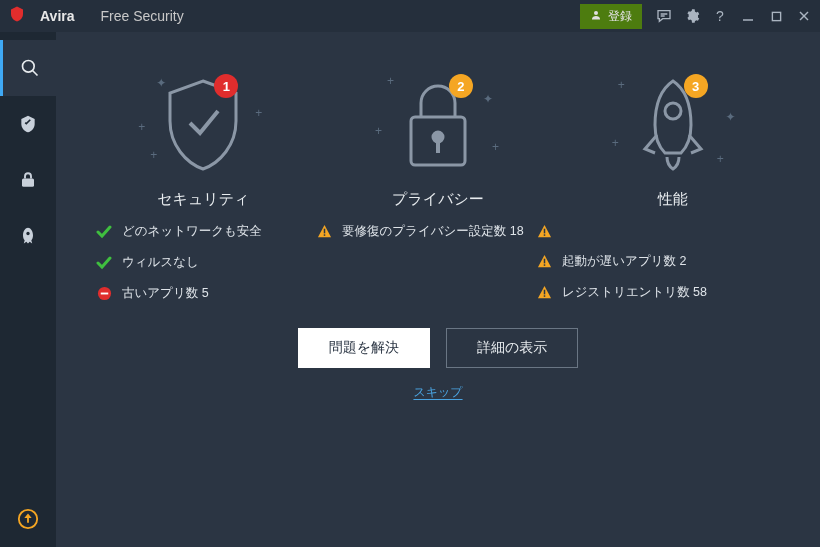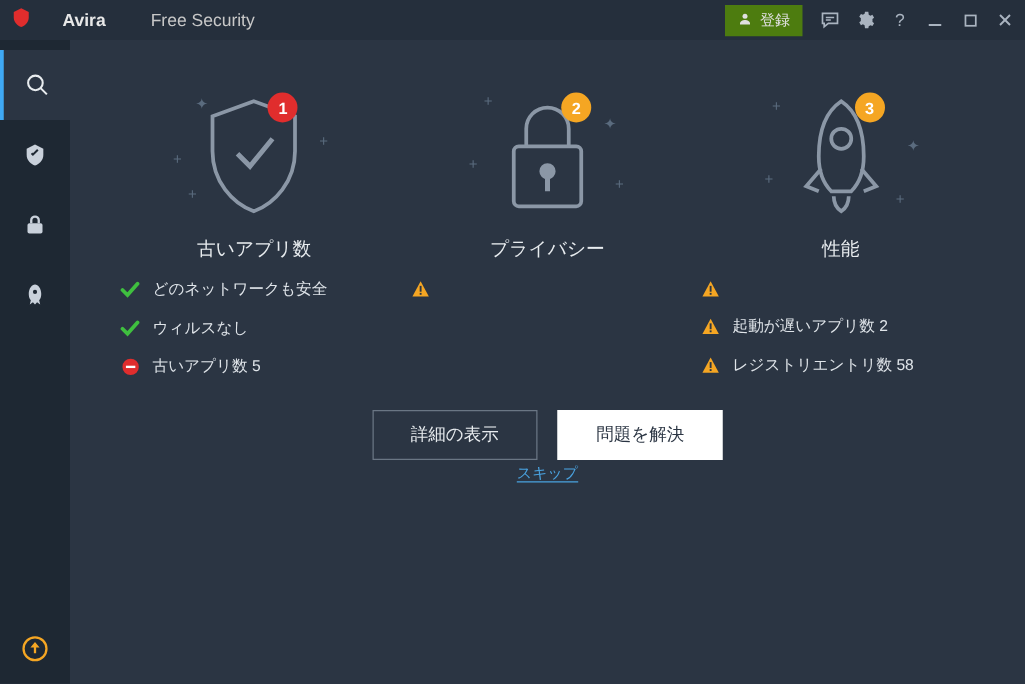--- a/index.html
+++ b/index.html
@@ -11,21 +11,21 @@
     color: #fff;
     overflow: hidden;
   }
   .titlebar {
     height: 32px;
     background: #252f3c;
     display: flex;
     align-items: center;
     padding: 0 8px;
   }
-  .logo-area { display: flex; align-items: center; gap: 24px; }
+  .logo-area { display: flex; align-items: center; gap: 14px; }
   .brand-bold { font-weight: 600; font-size: 14px; color: #e8e8e8; }
   .brand-light { font-size: 14px; color: #c8c8c8; font-weight: 300; margin-left: 12px; }
   .title-spacer { flex: 1; }
   .register-btn {
     display: flex; align-items: center; gap: 6px;
     background: #4d7c0f; padding: 4px 10px; font-size: 12px;
     color: #e0e0e0; cursor: pointer;
   }
   .title-icons { display: flex; align-items: center; gap: 12px; margin-left: 14px; color: #aab4c0; }
   .title-icons > * { cursor: pointer; display:flex; align-items:center; justify-content:center; width:16px; height:16px; }
@@ -51,29 +51,29 @@
   .badge {
     position: absolute; top: 4px; right: 30px;
     width: 24px; height: 24px; border-radius: 50%;
     display:flex; align-items:center; justify-content:center;
     font-size: 13px; font-weight:600; color:#fff;
   }
   .badge.red { background: #e02d2d; }
   .badge.orange { background: #f5a623; }
   .sparkle { position:absolute; color:#5a6b7e; font-size:12px; }
   .card-title { margin-top: 10px; font-size: 15px; color: #e8ecef; }
-  .status-grid { display:flex; width:100%; padding: 8px 40px 0 40px; justify-content: space-between;}
+  .status-grid { display:flex; width:100%; padding: 8px 40px 0 40px; }
   .status-col { display:flex; flex-direction:column; gap:14px; width:220px; }
   .status-line { display:flex; align-items:center; gap:10px; font-size:12.5px; color:#dfe4e9; }
   .icon-ok, .icon-warn, .icon-err { width:16px; height:16px; display:inline-flex; align-items:center; justify-content:center; flex-shrink:0;}
   .actions { display:flex; gap:16px; margin-top:26px; }
   .btn { padding: 10px 30px; font-size:14px; cursor:pointer; border:1px solid #6a7684;}
   .btn-primary { background:#fff; color:#2b3543; border-color:#fff;}
   .btn-secondary { background:transparent; color:#e8ecef; }
-  .skip-link { margin-top:2px; font-size:12px; color:#4aa3e0; text-decoration:underline; cursor:pointer; text-underline-offset:3px;}
+  .skip-link { margin-top:16px; font-size:12px; color:#4aa3e0; text-decoration:underline; cursor:pointer; text-underline-offset:3px;}
 </style>
 </head>
 <body>
 
 <div class="titlebar">
   <div class="logo-area">
     <span>
       <svg width="18" height="18" viewBox="0 0 24 24">
           <path fill="#e02d2d" d="M12 2 L20 6 L20 12 C20 17 16 21 12 22 C8 21 4 17 4 12 L4 6 Z"></path>
         </svg>
@@ -167,21 +167,21 @@
           <span class="sparkle" style="top:6px;left:18px">✦</span>
           <span class="sparkle" style="top:50px;left:0px">+</span>
           <span class="sparkle" style="bottom:18px;left:12px">+</span>
           <span class="sparkle" style="top:36px;right:6px">+</span>
           <svg width="82" height="96" viewBox="0 0 82 96" fill="none" stroke="#8b97a6" stroke-width="3">
             <path d="M41 4 L74 16 V44 C74 68 58 86 41 92 C24 86 8 68 8 44 V16 Z"></path>
             <path stroke-width="4" d="M28 46 L38 56 L56 34"></path>
           </svg>
           <div class="badge red">1</div>
         </div>
-        <div class="card-title">古いアプリ数</div>
+        <div class="card-title">セキュリティ</div>
       </div>
 
       <div class="card">
         <div class="icon-wrap">
           <span class="sparkle" style="top:4px;left:14px">+</span>
           <span class="sparkle" style="top:54px;left:2px">+</span>
           <span class="sparkle" style="top:22px;right:10px">✦</span>
           <span class="sparkle" style="bottom:26px;right:4px">+</span>
           <svg width="70" height="92" viewBox="0 0 70 92" fill="none" stroke="#8b97a6" stroke-width="3">
             <rect x="8" y="38" width="54" height="48" rx="4"></rect>
@@ -243,20 +243,21 @@
       </div>
       <div class="status-col">
         <div class="status-line">
           <span class="icon-warn">
               <svg width="15" height="15" viewBox="0 0 16 16">
                 <path fill="#f5a623" d="M8 1l7 13H1z"></path>
                 <rect x="7.2" y="5" width="1.6" height="5" fill="#2b3543"></rect>
                 <rect x="7.2" y="11" width="1.6" height="1.6" fill="#2b3543"></rect>
               </svg>
             </span>
+          <span>要修復のプライバシー設定数 18</span>
         </div>
       </div>
       <div class="status-col">
         <div class="status-line">
           <span class="icon-warn">
               <svg width="15" height="15" viewBox="0 0 16 16">
                 <path fill="#f5a623" d="M8 1l7 13H1z"></path>
                 <rect x="7.2" y="5" width="1.6" height="5" fill="#2b3543"></rect>
                 <rect x="7.2" y="11" width="1.6" height="1.6" fill="#2b3543"></rect>
               </svg>
@@ -279,18 +280,18 @@
                 <rect x="7.2" y="5" width="1.6" height="5" fill="#2b3543"></rect>
                 <rect x="7.2" y="11" width="1.6" height="1.6" fill="#2b3543"></rect>
               </svg>
             </span>
           <span>レジストリエントリ数 58</span>
         </div>
       </div>
     </div>
 
     <div class="actions">
+      <div class="btn btn-primary">問題を解決</div>
       <div class="btn btn-secondary">詳細の表示</div>
-      <div class="btn btn-primary">問題を解決</div>
     </div>
     <div class="skip-link">スキップ</div>
   </div>
 </div>
 
 </body></html>

